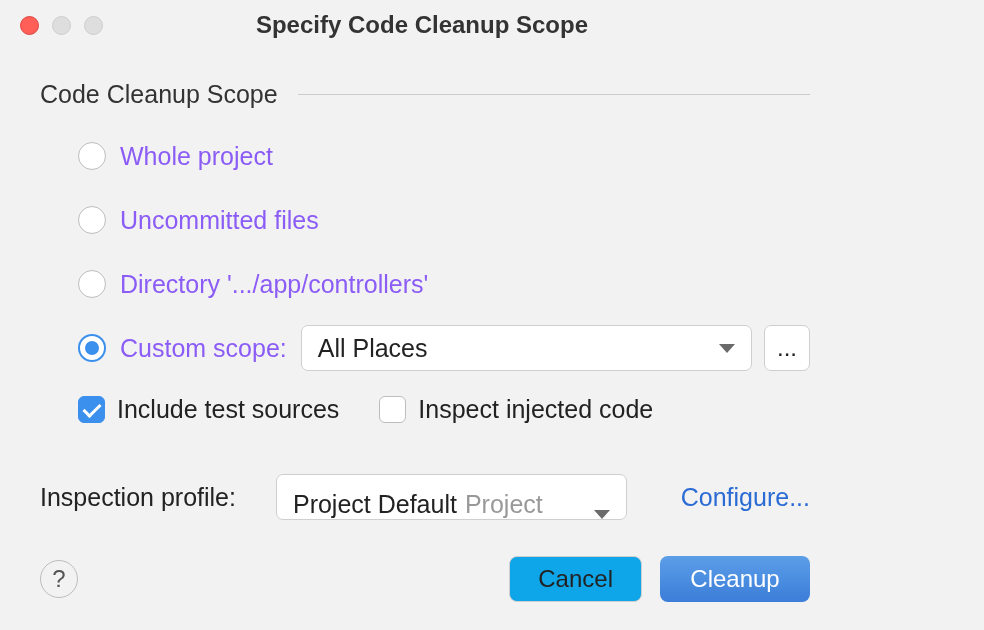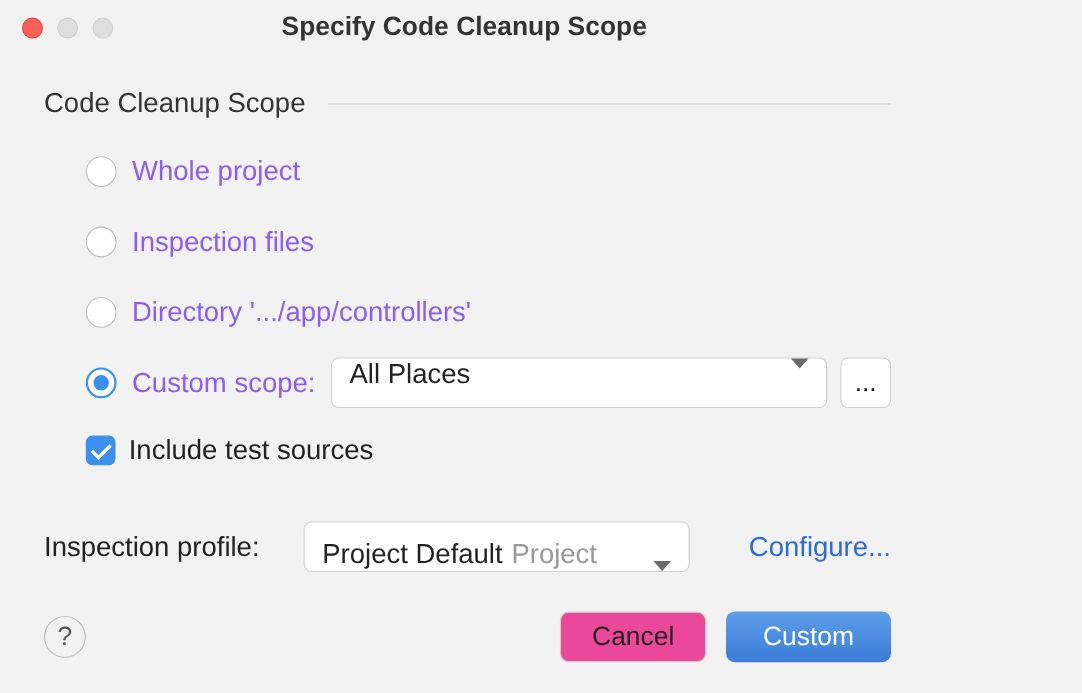--- a/index.html
+++ b/index.html
@@ -119,21 +119,21 @@
       color: #8b5cf6;
     }
     .scope-select {
       flex: 1;
       height: 46px;
       background: #ffffff;
       border: 1px solid #cfcfcf;
       border-radius: 7px;
       margin-left: 14px;
       display: flex;
-      align-items: flex-start;
+      align-items: center;
       padding: 0 16px;
       cursor: pointer;
       position: relative;
     }
     .scope-select-text {
       font-size: 25px;
       color: #222;
       flex: 1;
     }
     .scope-select-arrow {
@@ -263,21 +263,21 @@
       padding: 0 28px;
       border-radius: 8px;
       font-size: 24px;
       cursor: pointer;
       border: none;
       display: flex;
       align-items: center;
       justify-content: center;
     }
     .btn-cancel {
-      background: #ec4899;
+      background: #0ea5e9;
       border: 1px solid #cfcfcf;
       color: #222;
       margin-right: 18px;
     }
     .btn-primary {
       background: #4a90e2;
       background: linear-gradient(to bottom, #5c9ee8, #3b7dd8);
       color: #ffffff;
       font-weight: 500;
       min-width: 150px;
@@ -304,21 +304,21 @@
       </div>
 
       <div class="radio-group">
         <div class="radio-row">
           <div class="radio"></div>
           <span class="radio-label">Whole project</span>
         </div>
 
         <div class="radio-row">
           <div class="radio"></div>
-          <span class="radio-label">Inspection files</span>
+          <span class="radio-label">Uncommitted files</span>
         </div>
 
         <div class="radio-row">
           <div class="radio"></div>
           <span class="radio-label">Directory '.../app/controllers'</span>
         </div>
 
         <div class="radio-row">
           <div class="radio selected"></div>
           <span class="radio-label">Custom scope:</span>
@@ -327,34 +327,38 @@
             <div class="scope-select-arrow"></div>
           </div>
           <div class="ellipsis-btn">...</div>
         </div>
       </div>
 
       <div class="checkbox-row">
         <div class="checkbox-item">
           <div class="checkbox checked"></div>
           <span class="checkbox-label">Include test sources</span>
+        </div>
+        <div class="checkbox-item">
+          <div class="checkbox"></div>
+          <span class="checkbox-label">Inspect injected code</span>
         </div>
       </div>
     </div>
 
     <div class="profile-row">
       <span class="profile-label">Inspection profile:</span>
       <div class="profile-select">
         <span class="profile-select-text">Project Default</span>
         <span class="profile-select-hint">Project</span>
         <div class="scope-select-arrow"></div>
       </div>
       <span class="configure-link">Configure...</span>
     </div>
 
     <div class="footer">
       <div class="help-btn">?</div>
       <div class="footer-spacer"></div>
       <button class="btn btn-cancel">Cancel</button>
-      <button class="btn btn-primary">Custom</button>
+      <button class="btn btn-primary">Cleanup</button>
     </div>
   </div>
 </div>
 
 </body></html>

